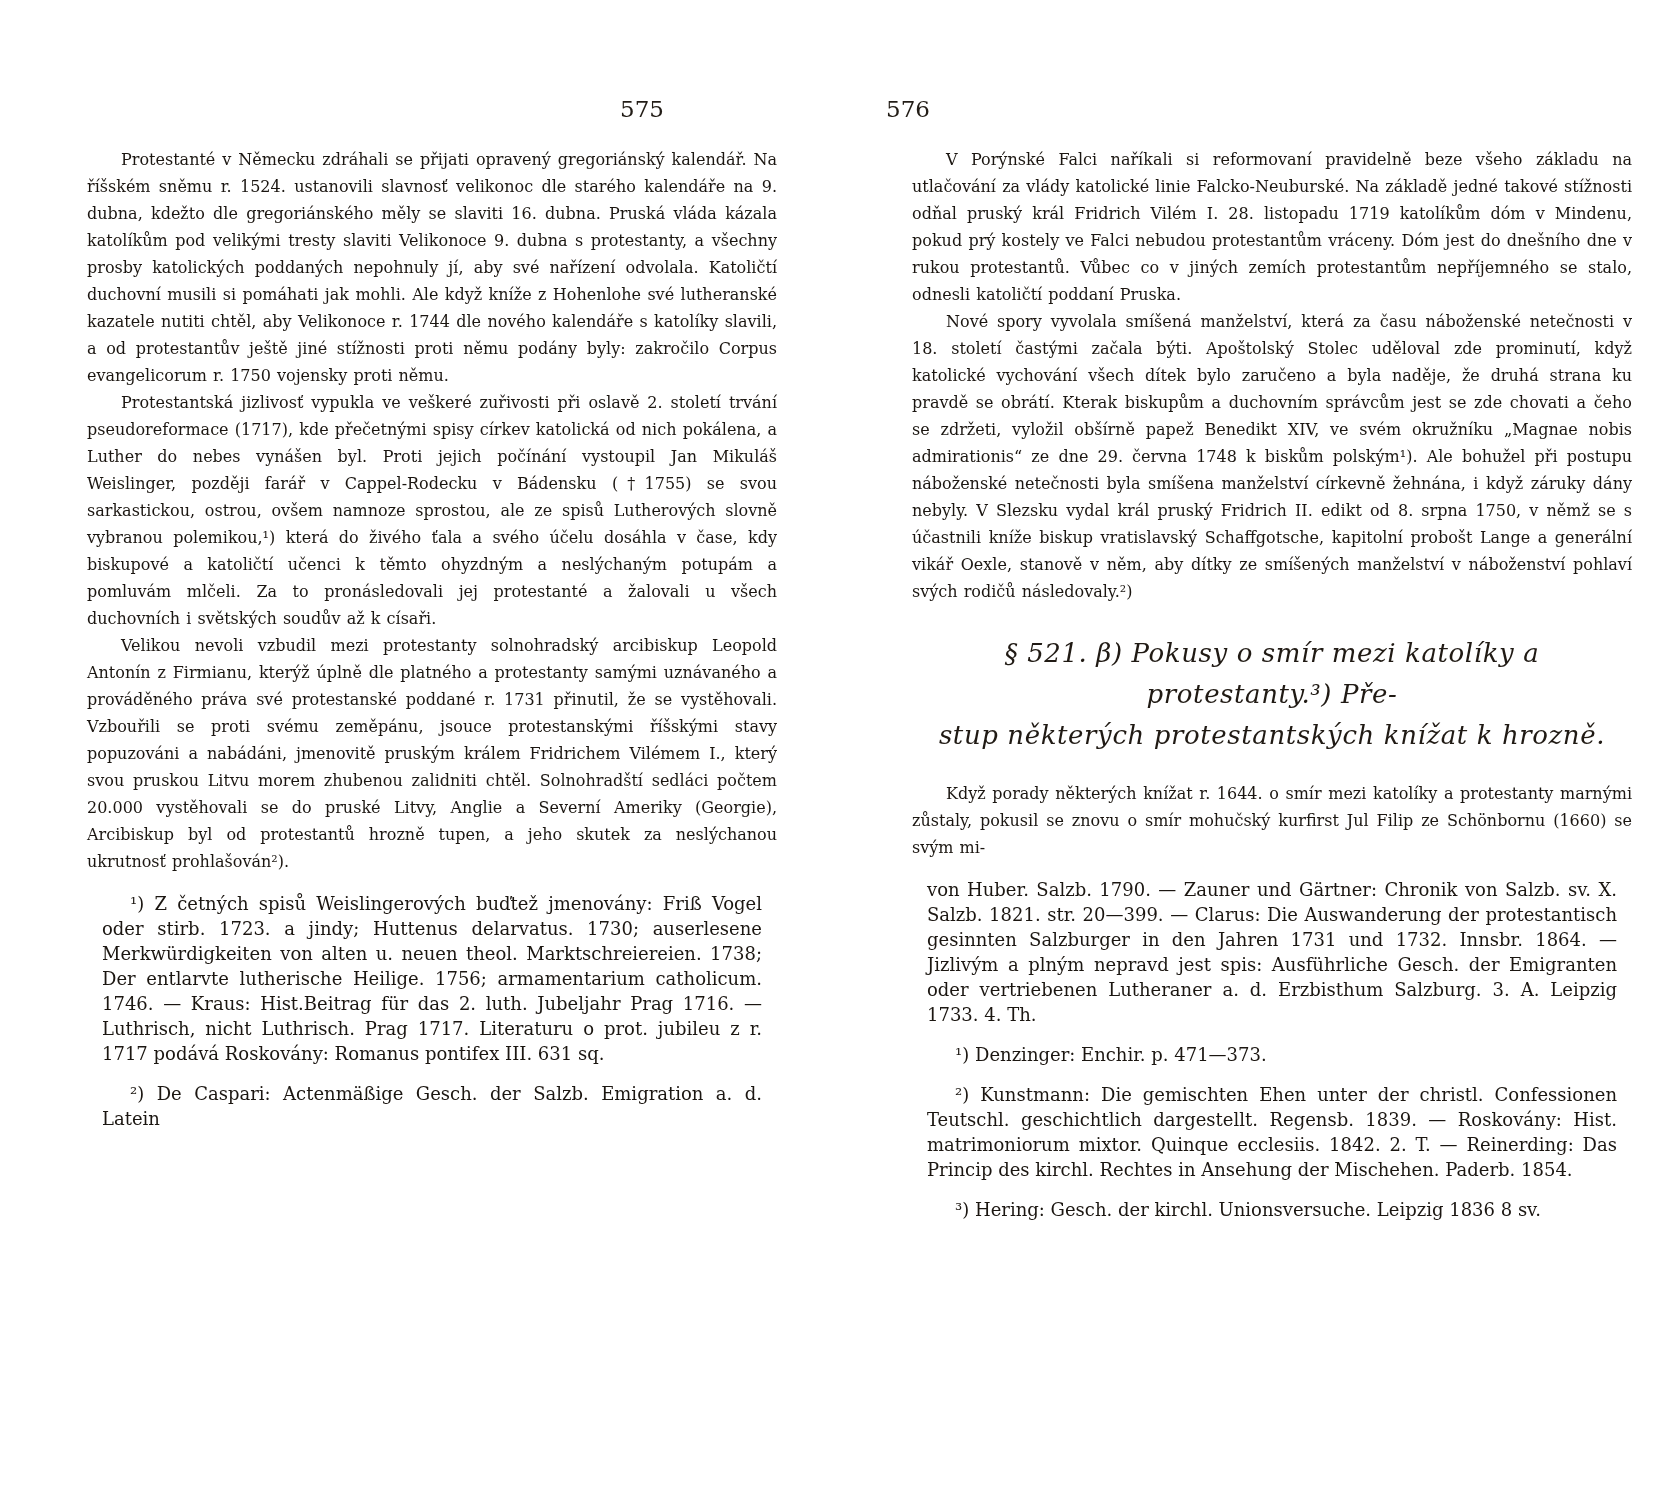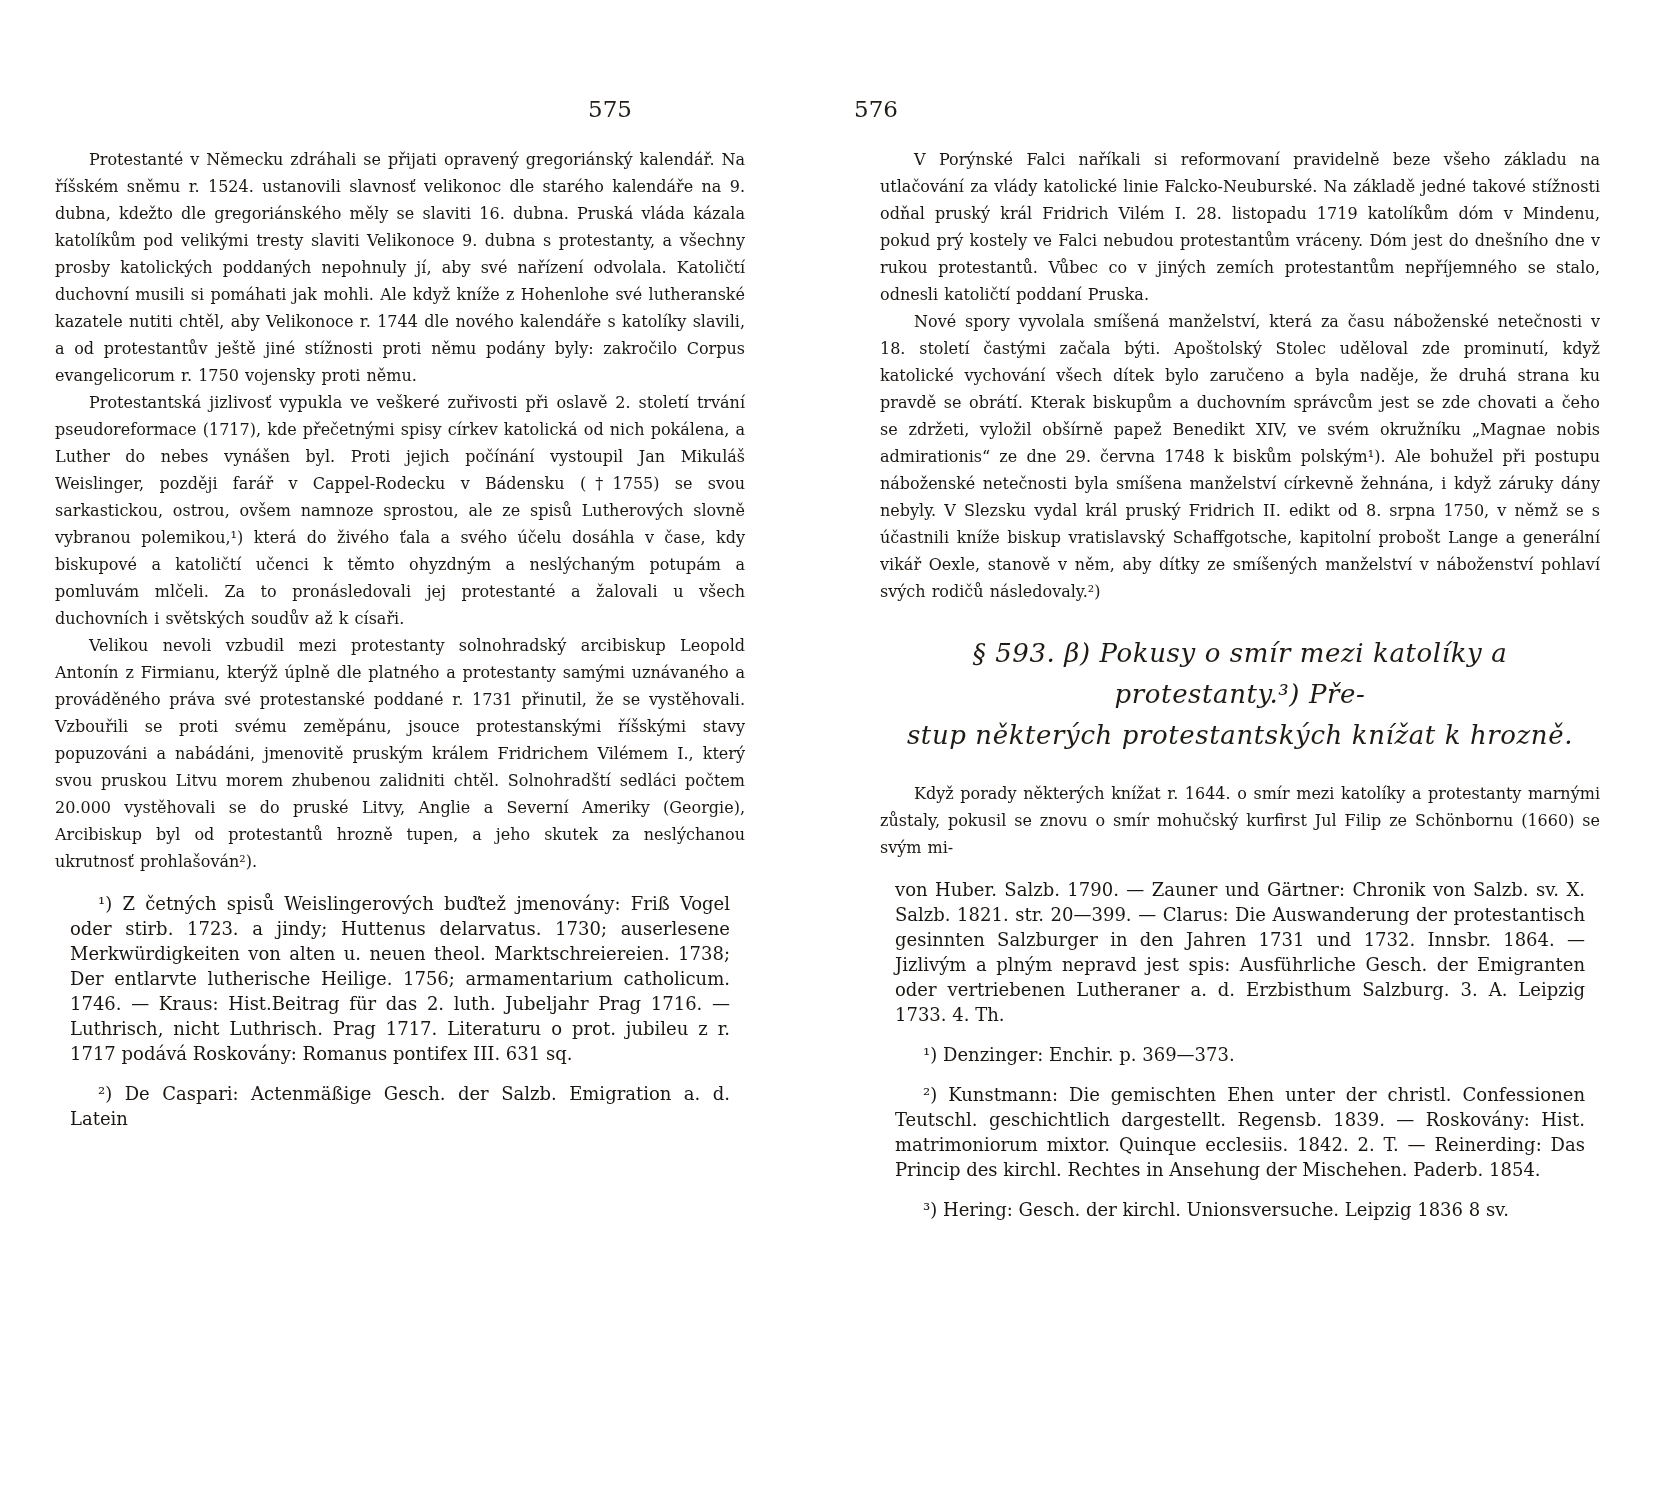--- a/index.html
+++ b/index.html
@@ -9,20 +9,21 @@
     height: 1500px;
     background: #ffffff;
     font-family: "DejaVu Serif", "Liberation Serif", serif;
     color: #1b1611;
   }
   .spread {
     display: flex;
     width: 1678px;
     height: 1500px;
     background: #ffffff;
+    padding-left: 32px;
   }
   .page { flex: 0 0 auto; }
   .page--left  { width: 810px; padding: 96px 65px 0 55px; }
   .page--right { width: 868px; padding: 96px 78px 0 70px; }
 
   .page-head {
     font-size: 23px;
     line-height: 26px;
     margin-bottom: 24px;
     color: #221c16;
@@ -80,29 +81,29 @@
 
   <div class="page page--right">
     <div class="page-head">576</div>
 
     <div class="body-text">
       <p>V Porýnské Falci naříkali si reformovaní pravidelně beze všeho základu na utlačování za vlády katolické linie Falcko-Neuburské. Na základě jedné takové stížnosti odňal pruský král Fridrich Vilém I. 28. listopadu 1719 katolíkům dóm v Mindenu, pokud prý kostely ve Falci nebudou protestantům vráceny. Dóm jest do dnešního dne v rukou protestantů. Vůbec co v jiných zemích protestantům nepříjemného se stalo, odnesli katoličtí poddaní Pruska.</p>
       <p>Nové spory vyvolala smíšená manželství, která za času náboženské netečnosti v 18. století častými začala býti. Apoštolský Stolec uděloval zde prominutí, když katolické vychování všech dítek bylo zaručeno a byla naděje, že druhá strana ku pravdě se obrátí. Kterak biskupům a duchovním správcům jest se zde chovati a čeho se zdržeti, vyložil obšírně papež Benedikt XIV, ve svém okružníku „Magnae nobis admirationis“ ze dne 29. června 1748 k biskům polským¹). Ale bohužel při postupu náboženské netečnosti byla smíšena manželství církevně žehnána, i když záruky dány nebyly. V Slezsku vydal král pruský Fridrich II. edikt od 8. srpna 1750, v němž se s účastnili kníže biskup vratislavský Schaffgotsche, kapitolní probošt Lange a generální vikář Oexle, stanově v něm, aby dítky ze smíšených manželství v náboženství pohlaví svých rodičů následovaly.²)</p>
     </div>
 
     <div class="section-heading">
-      <div>§ 593. β) Pokusy o smír mezi katolíky a protestanty.³) Pře-</div>
+      <div>§ 521. β) Pokusy o smír mezi katolíky a protestanty.³) Pře-</div>
       <div>stup některých protestantských knížat k hrozně.</div>
     </div>
 
     <div class="body-text">
       <p>Když porady některých knížat r. 1644. o smír mezi katolíky a protestanty marnými zůstaly, pokusil se znovu o smír mohučský kurfirst Jul Filip ze Schönbornu (1660) se svým mi-</p>
     </div>
 
     <div class="footnotes">
       <p class="no-indent">von Huber. Salzb. 1790. — Zauner und Gärtner: Chronik von Salzb. sv. X. Salzb. 1821. str. 20—399. — Clarus: Die Auswanderung der protestantisch gesinnten Salzburger in den Jahren 1731 und 1732. Innsbr. 1864. — Jizlivým a plným nepravd jest spis: Ausführliche Gesch. der Emigranten oder vertriebenen Lutheraner a. d. Erzbisthum Salzburg. 3. A. Leipzig 1733. 4. Th.</p>
-      <p>¹) Denzinger: Enchir. p. 369—373.</p>
+      <p>¹) Denzinger: Enchir. p. 471—373.</p>
       <p>²) Kunstmann: Die gemischten Ehen unter der christl. Confessionen Teutschl. geschichtlich dargestellt. Regensb. 1839. — Roskovány: Hist. matrimoniorum mixtor. Quinque ecclesiis. 1842. 2. T. — Reinerding: Das Princip des kirchl. Rechtes in Ansehung der Mischehen. Paderb. 1854.</p>
       <p>³) Hering: Gesch. der kirchl. Unionsversuche. Leipzig 1836 8 sv.</p>
     </div>
   </div>
 
 </div>
 
 </body></html>

